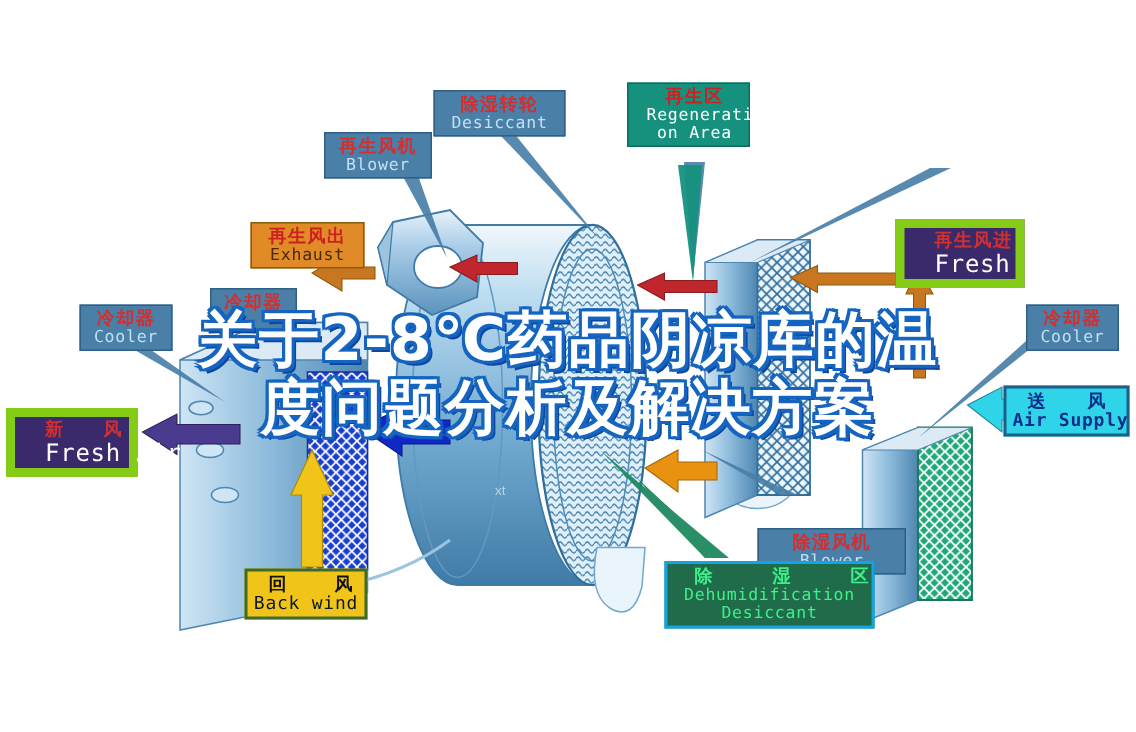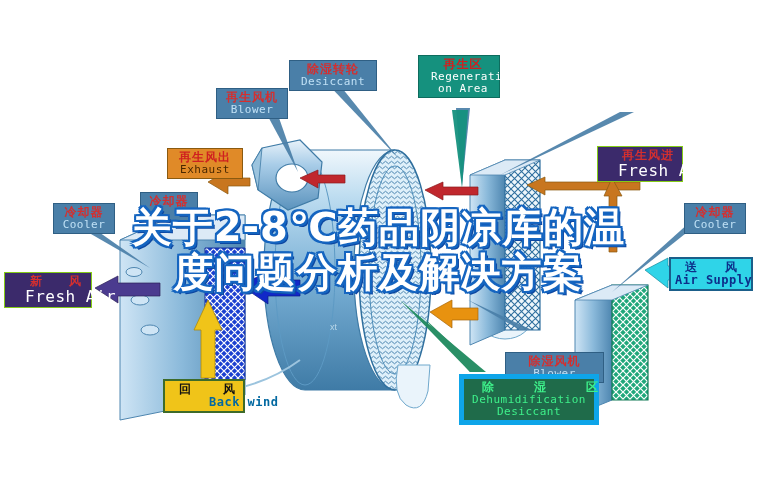--- a/index.html
+++ b/index.html
@@ -23,31 +23,31 @@
   .orange{background:#e08a28;border:1px solid #8a5a10;}
   .orange .cn{color:#cf2020;font-size:12px;}
   .orange .en{color:#4a2800;font-size:11px;}
 
   
   .teal{background:#15917e;border:1px solid #0d6c5e;padding-left:12px;}
   .teal .cn{color:#cf2020;font-size:12px;}
   .teal .en{color:#ffffff;font-size:11px;}
 
   
-  .purple{background:#3b2a6b;border:1px solid #84cc16;padding-left:20px;}
+  .purple{background:#3b2a6b;border:6px solid #84cc16;padding-left:20px;}
   .purple .cn{color:#d42f2f;font-size:12px;}
   .purple .en{color:#ffffff;font-size:16px;}
 
   
   .yellow{background:#f0c419;border:2px solid #3d6b2a;}
   .yellow .cn{color:#111111;font-size:12px;letter-spacing:10px;text-indent:10px;}
-  .yellow .en{color:#0369a1;font-size:12px;font-weight:bold;margin-left:40px;}
-
-  
-  .dgreen{background:#1f6b4a;border:5px solid #0ea5e9;margin-left:16px;}
+  .yellow .en{color:#0f172a;font-size:12px;font-weight:normal;}
+
+  
+  .dgreen{background:#1f6b4a;border:2px solid #0ea5e9;}
   .dgreen .cn{color:#3ef08a;font-size:12px;letter-spacing:14px;text-indent:14px;}
   .dgreen .en{color:#3ef08a;font-size:11px;}
 
   
   .cyan{background:#2fd4e8;border:2px solid #1b5f8a;}
   .cyan .cn{color:#0d2f8a;font-size:12px;letter-spacing:8px;text-indent:8px;}
   .cyan .en{color:#0d2f8a;font-size:12px;font-weight:bold;}
 
   
   .part{position:absolute;z-index:10;}

